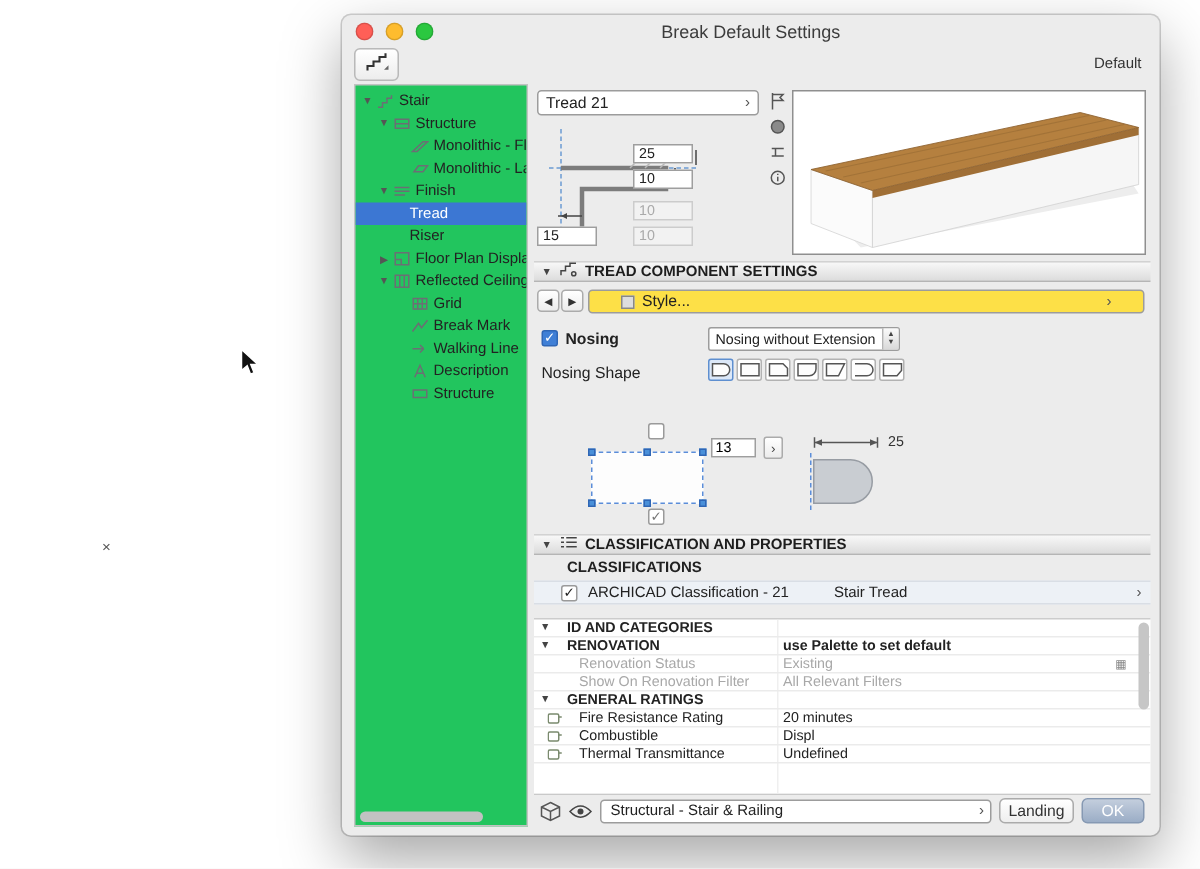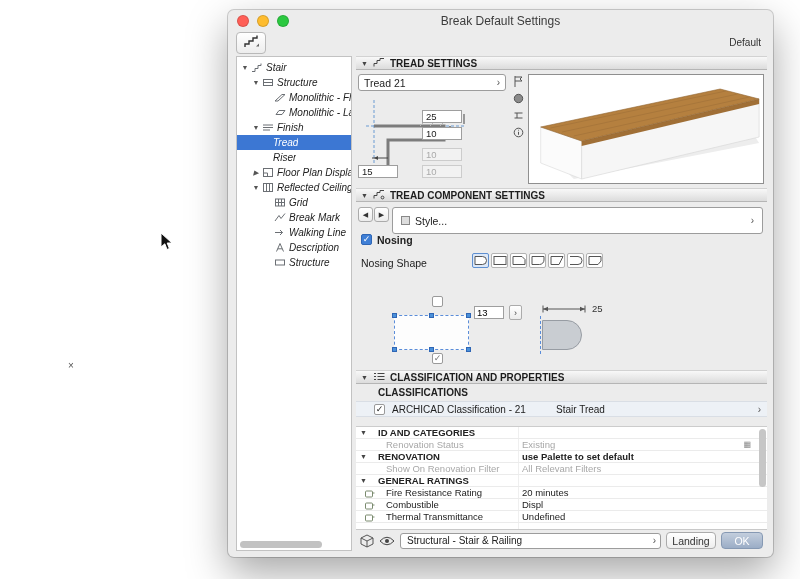--- a/index.html
+++ b/index.html
@@ -20,22 +20,22 @@
 
   .toolbar { position:relative; height:24px; }
   .tool-btn { position:absolute; left:8px; top:0; width:30px; height:22px;
     background:linear-gradient(#ffffff,#ededed); border:1px solid #b9b9b9; border-radius:4px;
     display:flex; align-items:center; justify-content:center; }
   .default-label { position:absolute; right:12px; top:5px; font-size:10px; color:#333; }
 
   .content { position:absolute; left:8px; right:6px; top:46px; bottom:6px; display:flex; }
 
   
-  .tree { width:116px; margin-right:4px; background:#ffffff; border:1px solid #c2c2c2;
-    position:relative; overflow:hidden; font-size:10px; padding-top:3px;font-style:italic; }
+  .tree { width:116px; margin-right:4px; background:#22c55e; border:1px solid #c2c2c2;
+    position:relative; overflow:hidden; font-size:10px; padding-top:3px; }
   .trow { display:flex; align-items:center; height:15px; white-space:nowrap; cursor:default; }
   .trow.lvl0{padding-left:3px}.trow.lvl1{padding-left:14px}.trow.lvl2{padding-left:26px}
   .tw { width:10px; font-size:7px; color:#555; flex:none; text-align:center; }
   .ticon { width:13px; height:11px; flex:none; margin-right:3px; display:inline-flex; align-items:center; justify-content:center; }
   .ticon svg { stroke:#6b6f74; fill:none; stroke-width:1; }
   .tlabel { overflow:hidden; }
   .trow.sel { background:#3c77d3; color:#fff; }
   .trow.sel .tw { color:#fff; }
   .tree-hscroll { position:absolute; left:3px; bottom:2px; width:82px; height:7px;
     background:#c2c2c2; border-radius:4px; }
@@ -63,23 +63,23 @@
   .dim-input { position:absolute; width:40px; height:13px; font-size:9.5px;
     border:1px solid #9e9e9e; background:#fff; padding:0 3px; color:#222;
     font-family:"Liberation Sans", sans-serif; }
   .dim-input:disabled { background:#f2f2f2; border-color:#cccccc; color:#aaa; }
 
   
   .cbody { position:relative; height:168px; flex:none; }
   .navbtn { position:absolute; top:5px; width:15px; height:15px; background:linear-gradient(#fff,#ececec);
     border:1px solid #ababab; border-radius:3px; font-size:7px; color:#333;
     display:flex; align-items:center; justify-content:center; }
-  .style-dd { position:absolute; left:36px; top:5px; right:4px; height:27px;
-    background:#ffffff; border:1px solid #9c9c9c; border-radius:3px;
-    display:flex; align-items:center; padding:0 8px; }
+  .style-dd { position:absolute; left:36px; top:5px; right:4px; height:16px;
+    background:#fde047; border:1px solid #9c9c9c; border-radius:3px;
+    display:flex; align-items:center; padding:0 21px; }
   .style-dd .swatch { width:9px; height:9px; border:1px solid #888; background:#ddd; margin-right:5px; }
   .style-dd .chev { margin-left:auto; color:#555; font-size:10px; }
   .cb { width:11px; height:11px; background:#fff; border:1px solid #9a9a9a; border-radius:2px;
     display:inline-flex; align-items:center; justify-content:center; font-size:9px; line-height:1; }
   .cb.blue { background:#3f7fd6; border-color:#2f66b5; color:#fff; }
   .cb.dark { color:#222; }
   .cb.gray { color:#777; }
   .lbl-b { font-weight:bold; }
   .combo { position:absolute; left:116px; top:30px; width:128px; height:16px; background:#fff;
     border:1px solid #9c9c9c; border-radius:2px; display:flex; align-items:center;
@@ -313,27 +313,20 @@
               </svg>
             </span>
           <span class="tlabel">Structure</span>
         </div>
 
         <div class="tree-hscroll"></div>
       </div>
 
       <div class="main">
 
-        <div class="sh">
-          <span class="tri">▼</span>
-          <span class="hicon"><svg width="12" height="11" viewBox="0 0 12 11">
-                <path d="M1,9.5 V6.5 h3 V3.5 h3 V1.5 h4"></path>
-              </svg></span>
-          <span>TREAD SETTINGS</span>
-        </div>
 
         <div class="tbody">
           <div class="type-btn">
             <span>Tread 21</span>
             <span class="chev">›</span>
           </div>
 
           <div class="pv-icons">
             <span>
                 <svg width="11" height="13" viewBox="0 0 11 13">
@@ -402,20 +395,27 @@
 
           <div class="style-dd">
             <span class="swatch"></span>
             <span>Style...</span>
             <span class="chev">›</span>
           </div>
 
           <span class="cb blue" style="position:absolute; left:5px; top:32px;">✓</span>
           <span class="lbl-b" style="position:absolute; left:21px; top:32px;">Nosing</span>
 
+          <div class="combo">
+            <span>Nosing without Extension</span>
+            <span class="stepper">
+                <span>▲</span>
+                <span>▼</span>
+              </span>
+          </div>
 
           <span style="position:absolute; left:5px; top:55px;">Nosing Shape</span>
 
           <div class="shape-row">
             <div class="shape-btn sel">
                 <svg width="14" height="11" viewBox="0 0 14 11">
                   <path d="M1,1.5 H8.5 A4,4 0 0 1 8.5,9.5 H1 Z"></path>
                 </svg>
               </div>
             <div class="shape-btn">
@@ -496,30 +496,30 @@
 
         <div class="props">
           <div class="vdiv"></div>
 
           <div class="prow">
             <span class="gtri">▼</span>
             <span class="glabel">ID AND CATEGORIES</span>
           </div>
 
 
+          <div class="prow">
+            <span class="gtri">▼</span>
+            <span class="glabel">RENOVATION</span>
+            <span class="pvalue bold">use Palette to set default</span>
+          </div>
+
           <div class="prow dim">
             <span class="plabel">Renovation Status</span>
             <span class="pvalue">Existing</span>
             <span class="opt-icon">▦</span>
-          </div>
-
-          <div class="prow">
-            <span class="gtri">▼</span>
-            <span class="glabel">RENOVATION</span>
-            <span class="pvalue bold">use Palette to set default</span>
           </div>
 
           <div class="prow dim">
             <span class="plabel">Show On Renovation Filter</span>
             <span class="pvalue">All Relevant Filters</span>
           </div>
 
           <div class="prow">
             <span class="gtri">▼</span>
             <span class="glabel">GENERAL RATINGS</span>

